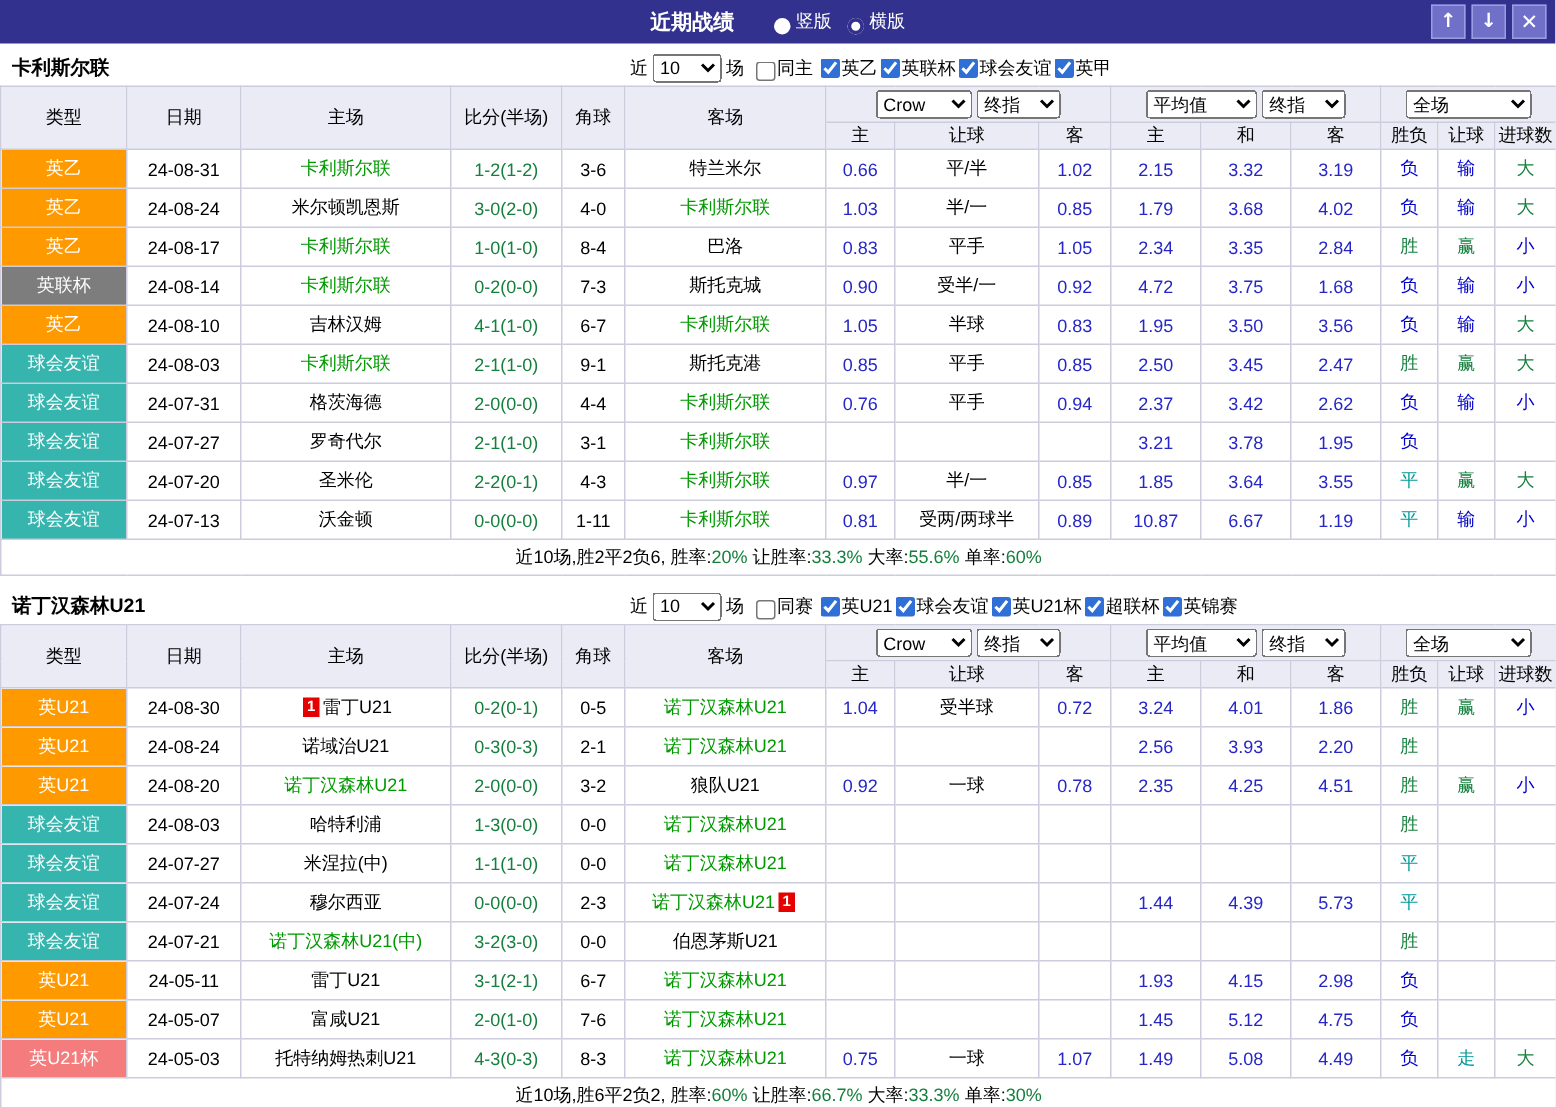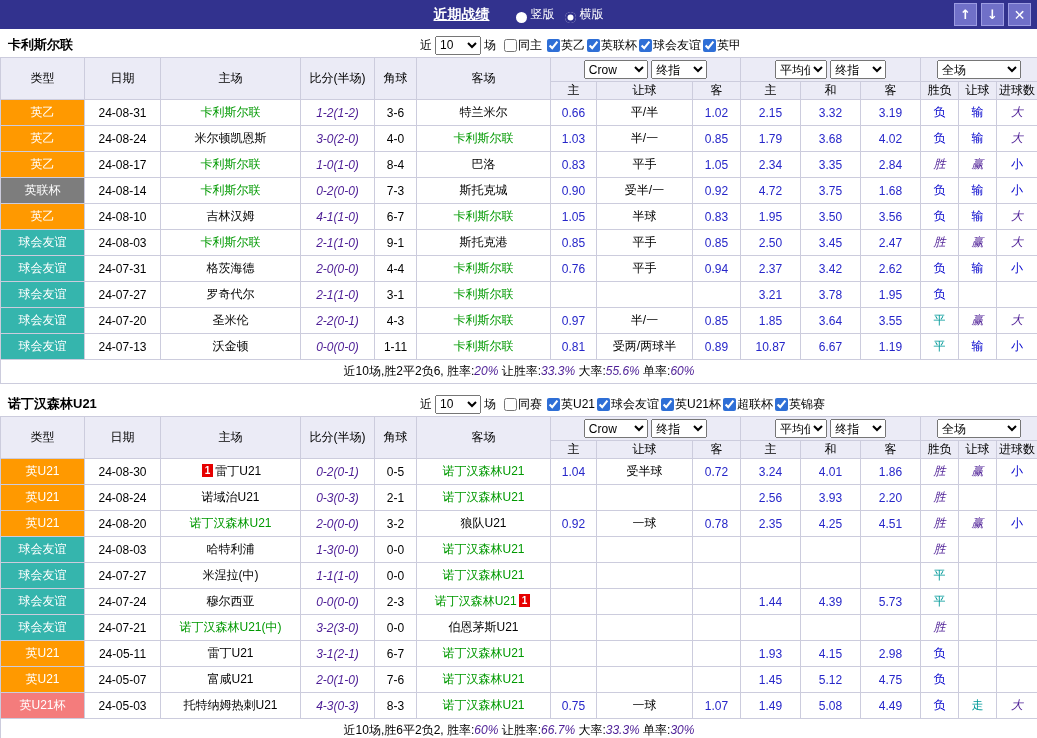--- a/index.html
+++ b/index.html
@@ -14,21 +14,21 @@
 
   
   .titlebar {
     height: 29px;
     background: #32328e;
     position: relative;
     display: flex;
     align-items: center;
     justify-content: center;
   }
-  .tb-title { color:#fff; font-weight:bold; font-size:14px; margin-right:16px;text-decoration:underline; }
+  .tb-title { color:#fff; font-weight:bold; font-size:14px; margin-right:16px; }
   .tb-radio {
     color:#fff; display:inline-flex; align-items:flex-end; gap:4px;
     margin-left:10px; font-size:12px; cursor:pointer;
   }
   .layout-radio {
     appearance:none; -webkit-appearance:none;
     width:11px; height:11px; border-radius:50%;
     background:#fff; margin:0;
   }
   .layout-radio:checked { box-shadow: inset 0 0 0 2.5px #32328e; }
@@ -47,23 +47,23 @@
   .section.first { margin-top:4px; }
   .section + .section { margin-top:8px; }
 
   .subheader { height:24px; position:relative; display:flex; align-items:center; }
   .team-title { font-weight:bold; margin-left:8px; font-size:13px; }
   .filters { position:absolute; left:420px; top:0; height:24px; display:flex; align-items:center; gap:3px; white-space:nowrap; }
   select { font-size:12px; height:19px; font-family:"Liberation Sans","DejaVu Sans",sans-serif; }
   .sel-count { width:46px; }
   .sel-price { width:64px; }
   .sel-final { width:56px; }
-  .sel-avg   { width:52px; }
+  .sel-avg   { width:74px; }
   .sel-scope { width:84px; }
-  .cb { display:inline-flex; align-items:center; margin-left:5px; cursor:pointer; }
+  .cb { display:inline-flex; align-items:flex-end; margin-left:5px; cursor:pointer; }
   .league-filters { display:inline-flex; align-items:center; }
   .league-filters label { display:inline-flex; align-items:center; margin-left:2px; cursor:pointer; }
   input[type=checkbox] { width:13px; height:13px; margin:0 1px 0 0; accent-color:#2f6fd6; }
 
   
   .grid { width:100%; border-collapse:collapse; table-layout:fixed; }
   .grid th, .grid td {
     border:1px solid #ccccdd; text-align:center;
     overflow:hidden; white-space:nowrap; padding:0;
   }
@@ -72,21 +72,21 @@
   .grid thead th.ctrl select { vertical-align:middle; }
   .grid tbody td { height:26px; }
   .grid tfoot td { height:24px; }
 
   .tc-orange { background:#ff9900; color:#fff; }
   .tc-gray   { background:#7d7d7d; color:#fff; }
   .tc-teal   { background:#35b5ad; color:#fff; }
   .tc-salmon { background:#f47c7c; color:#fff; }
 
   .team-green { color:#009900; }
-  .c-red  { color:#4c1d95;font-style:italic; }
+  .c-red  { color:#15803d; }
   .c-blue { color:#0000cc; }
   .c-teal { color:#009999; }
   .c-odds { color:#2626c9; }
   .badge {
     display:inline-block; background:#e60000; color:#fff;
     font-size:10px; line-height:13px; padding:0 3px;
     font-weight:bold; margin:0 2px; vertical-align:1px;
   }
 </style>
 </head>

